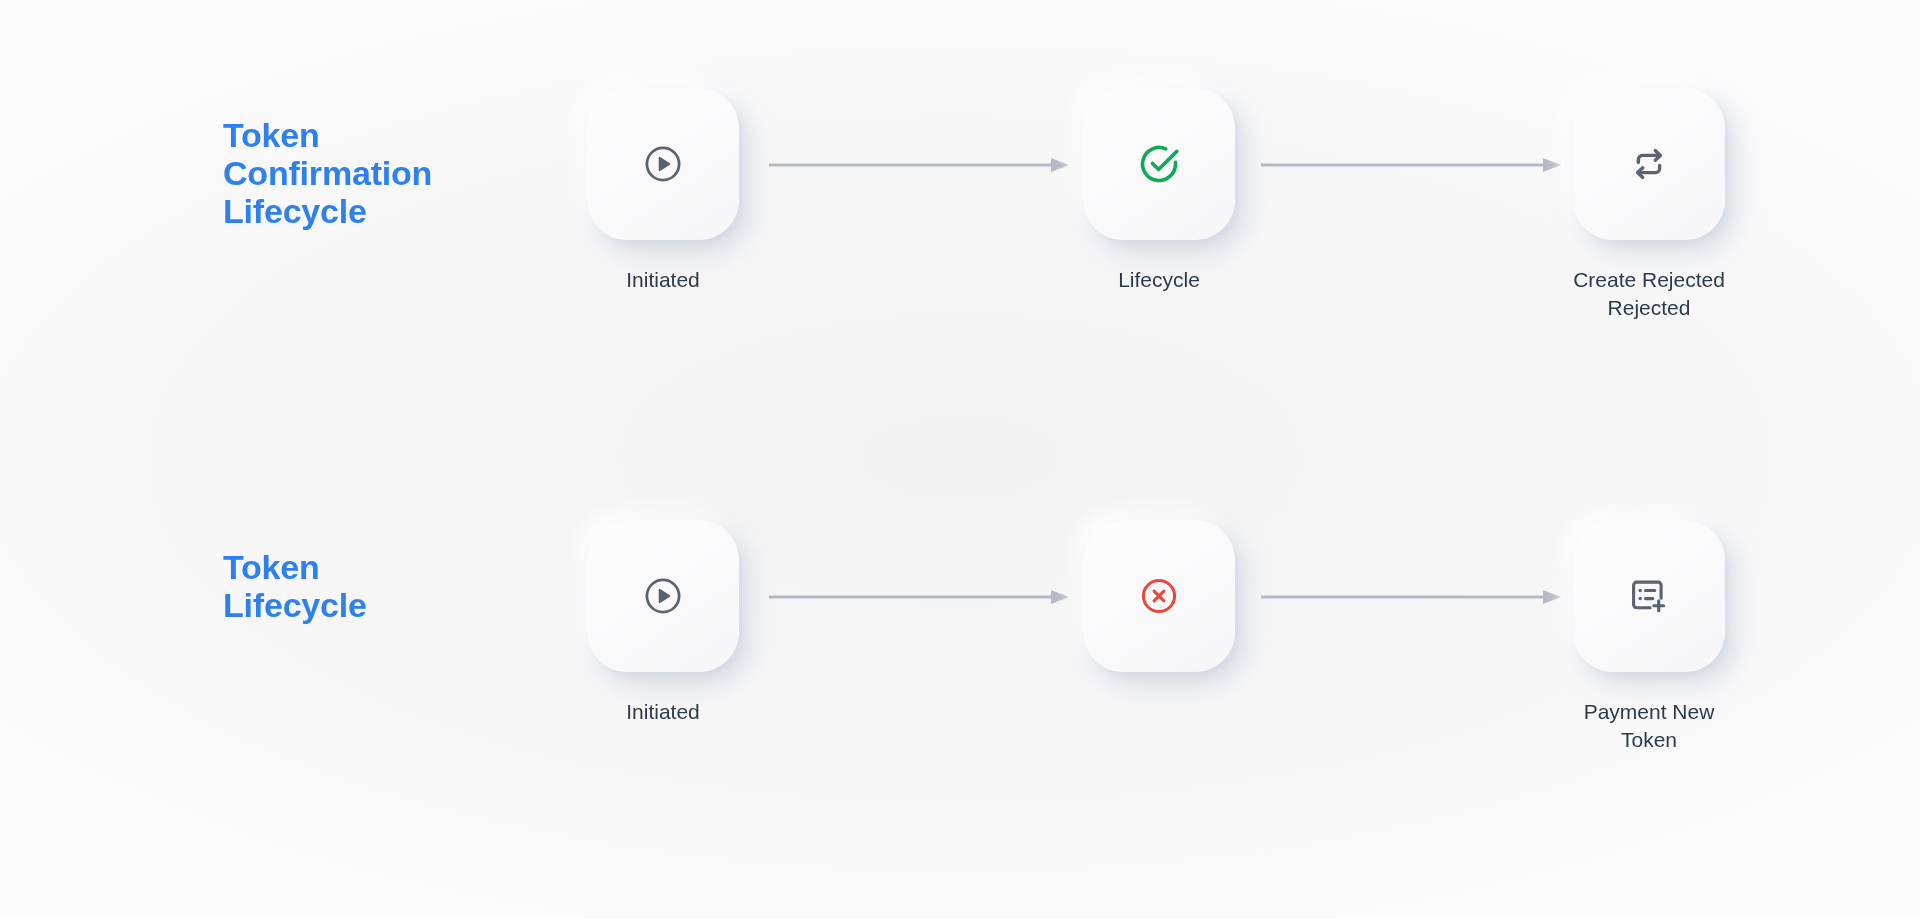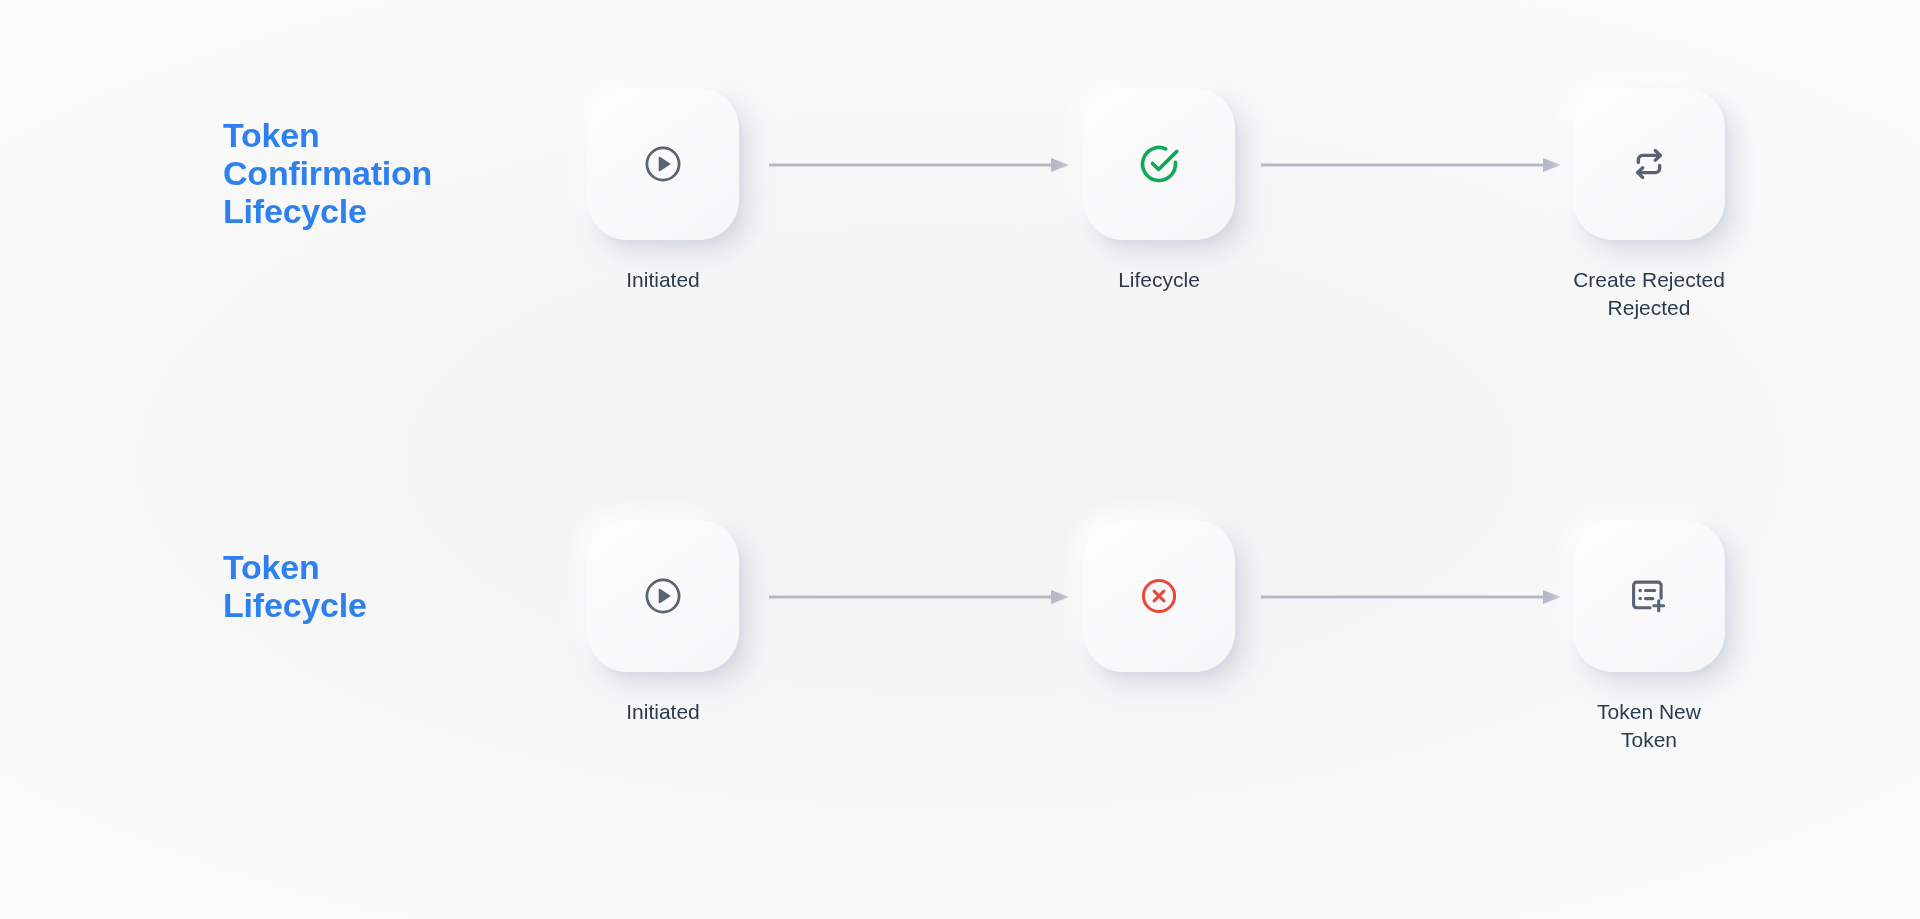--- a/index.html
+++ b/index.html
@@ -231,20 +231,20 @@
             <circle cx="7.2" cy="9.0" r="0.95" fill="#5a6372" stroke="none"></circle>
             <circle cx="7.2" cy="13.4" r="0.95" fill="#5a6372" stroke="none"></circle>
             <path d="M10.1 9.0 H15.1"></path>
             <path d="M10.1 13.4 H14.1"></path>
             <path d="M17.3 14.6 V20.0"></path>
             <path d="M14.6 17.3 H20.0"></path>
           </svg>
         </span>
       </div>
       <div class="step-label">
-        <div>Token New</div>
+        <div>Payment New</div>
         <div>Token</div>
       </div>
     </div>
 
   </div>
 
 </div>
 
 </body></html>

